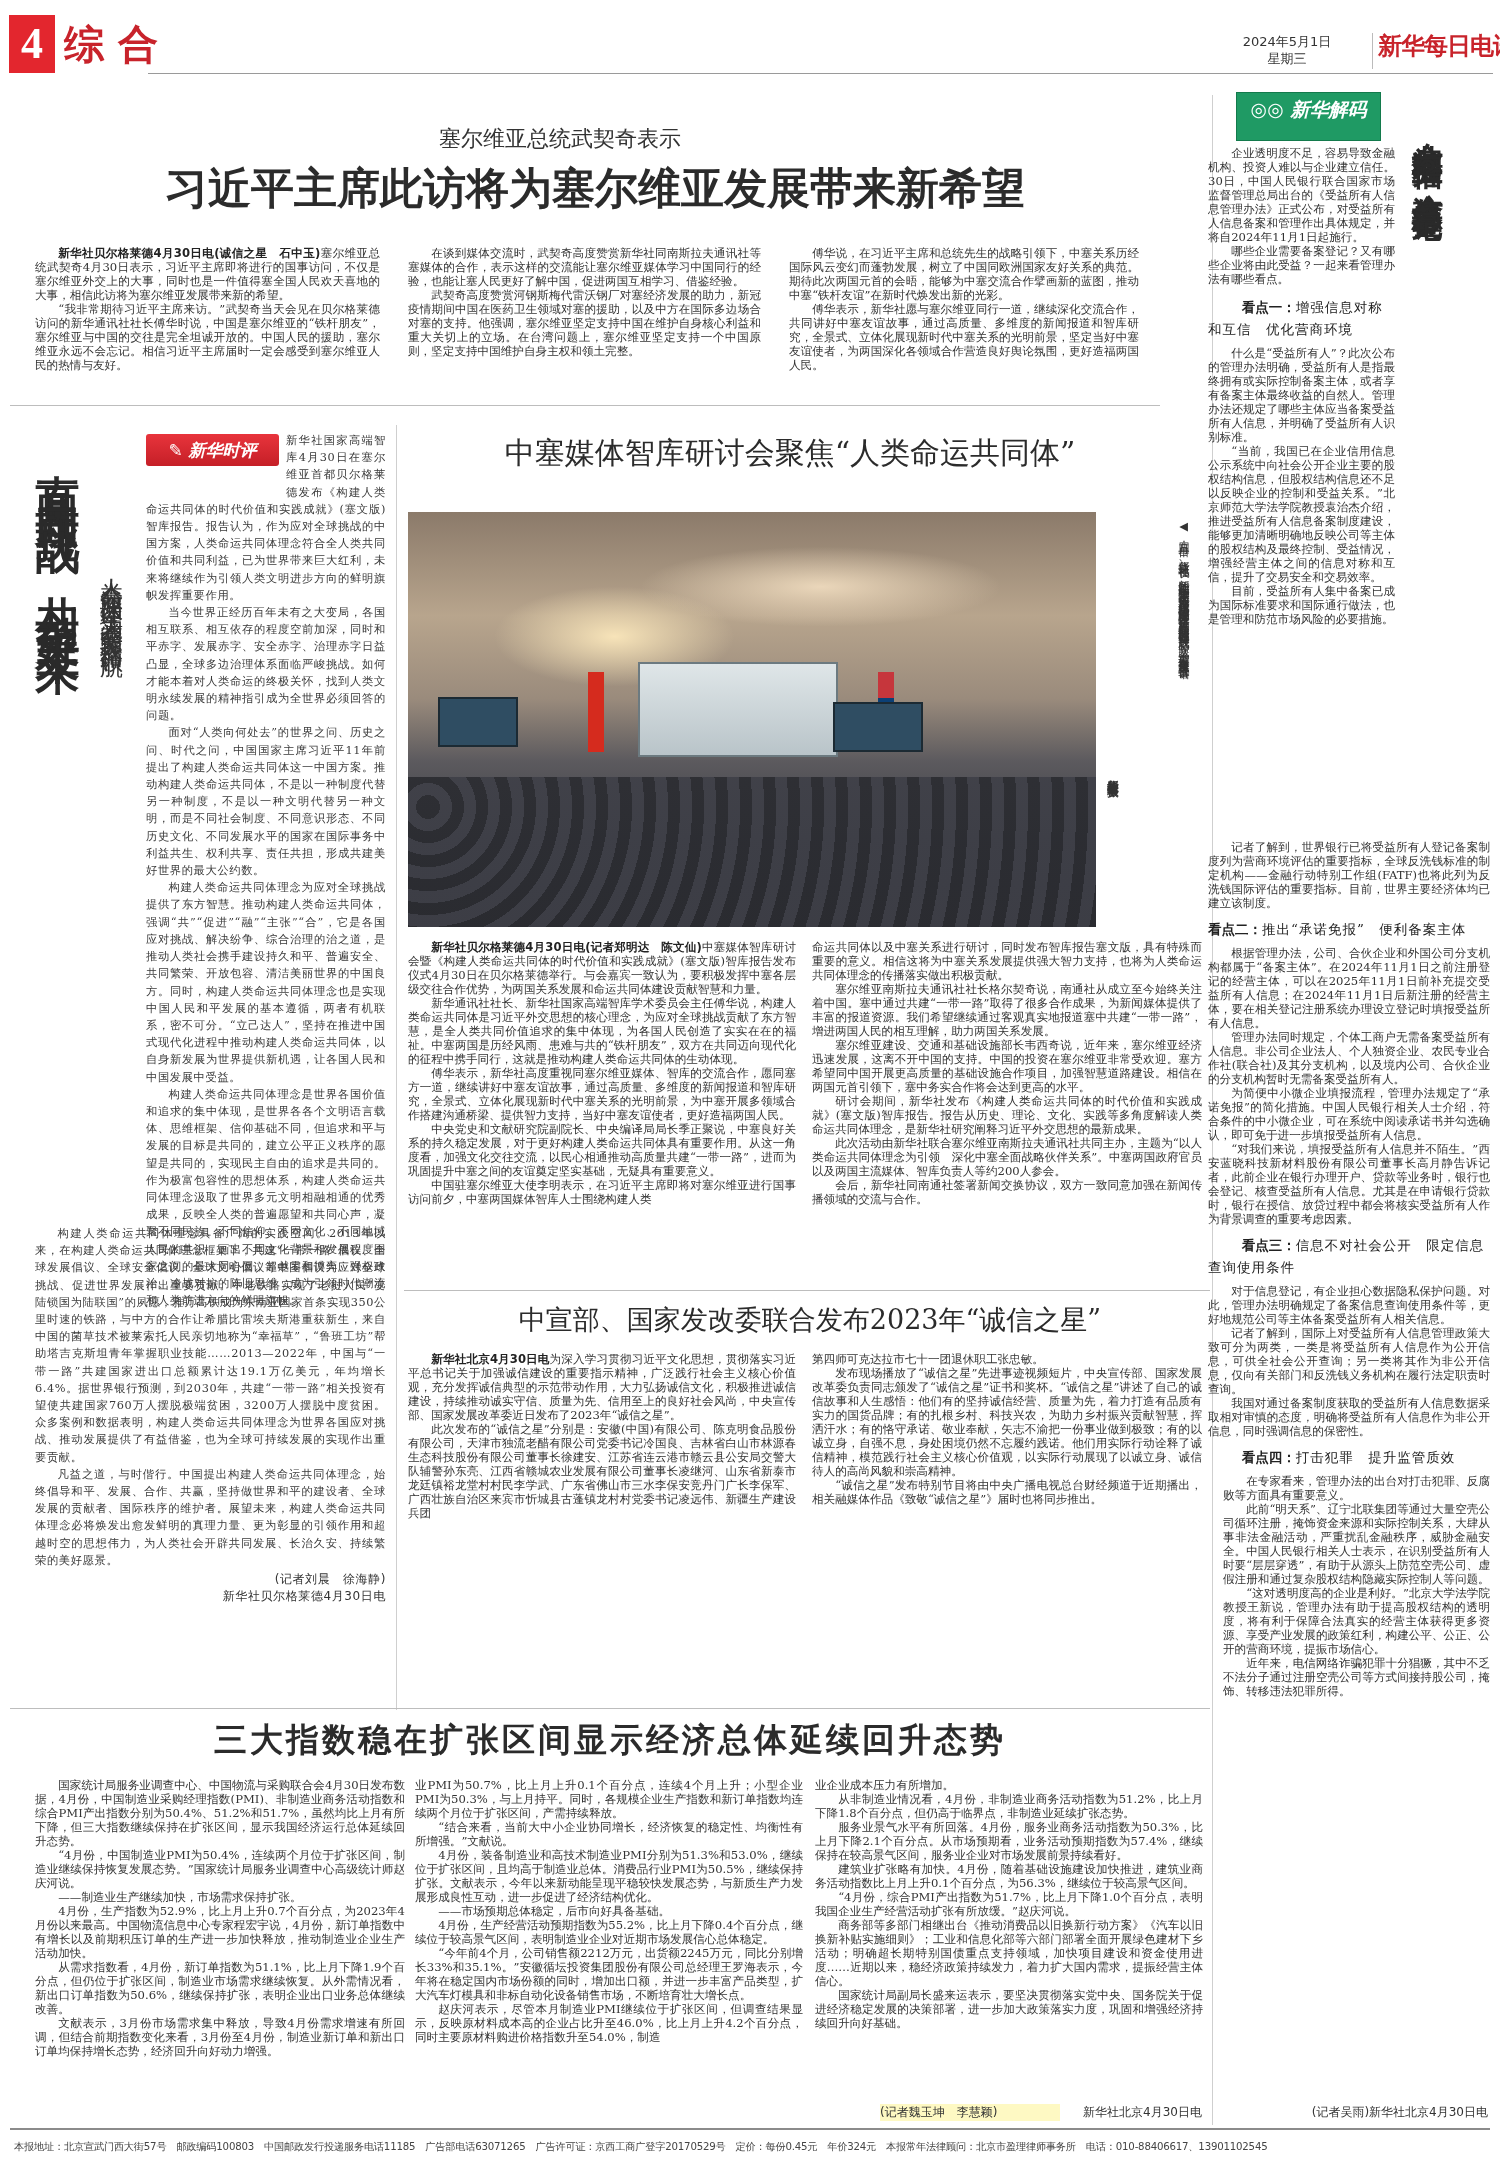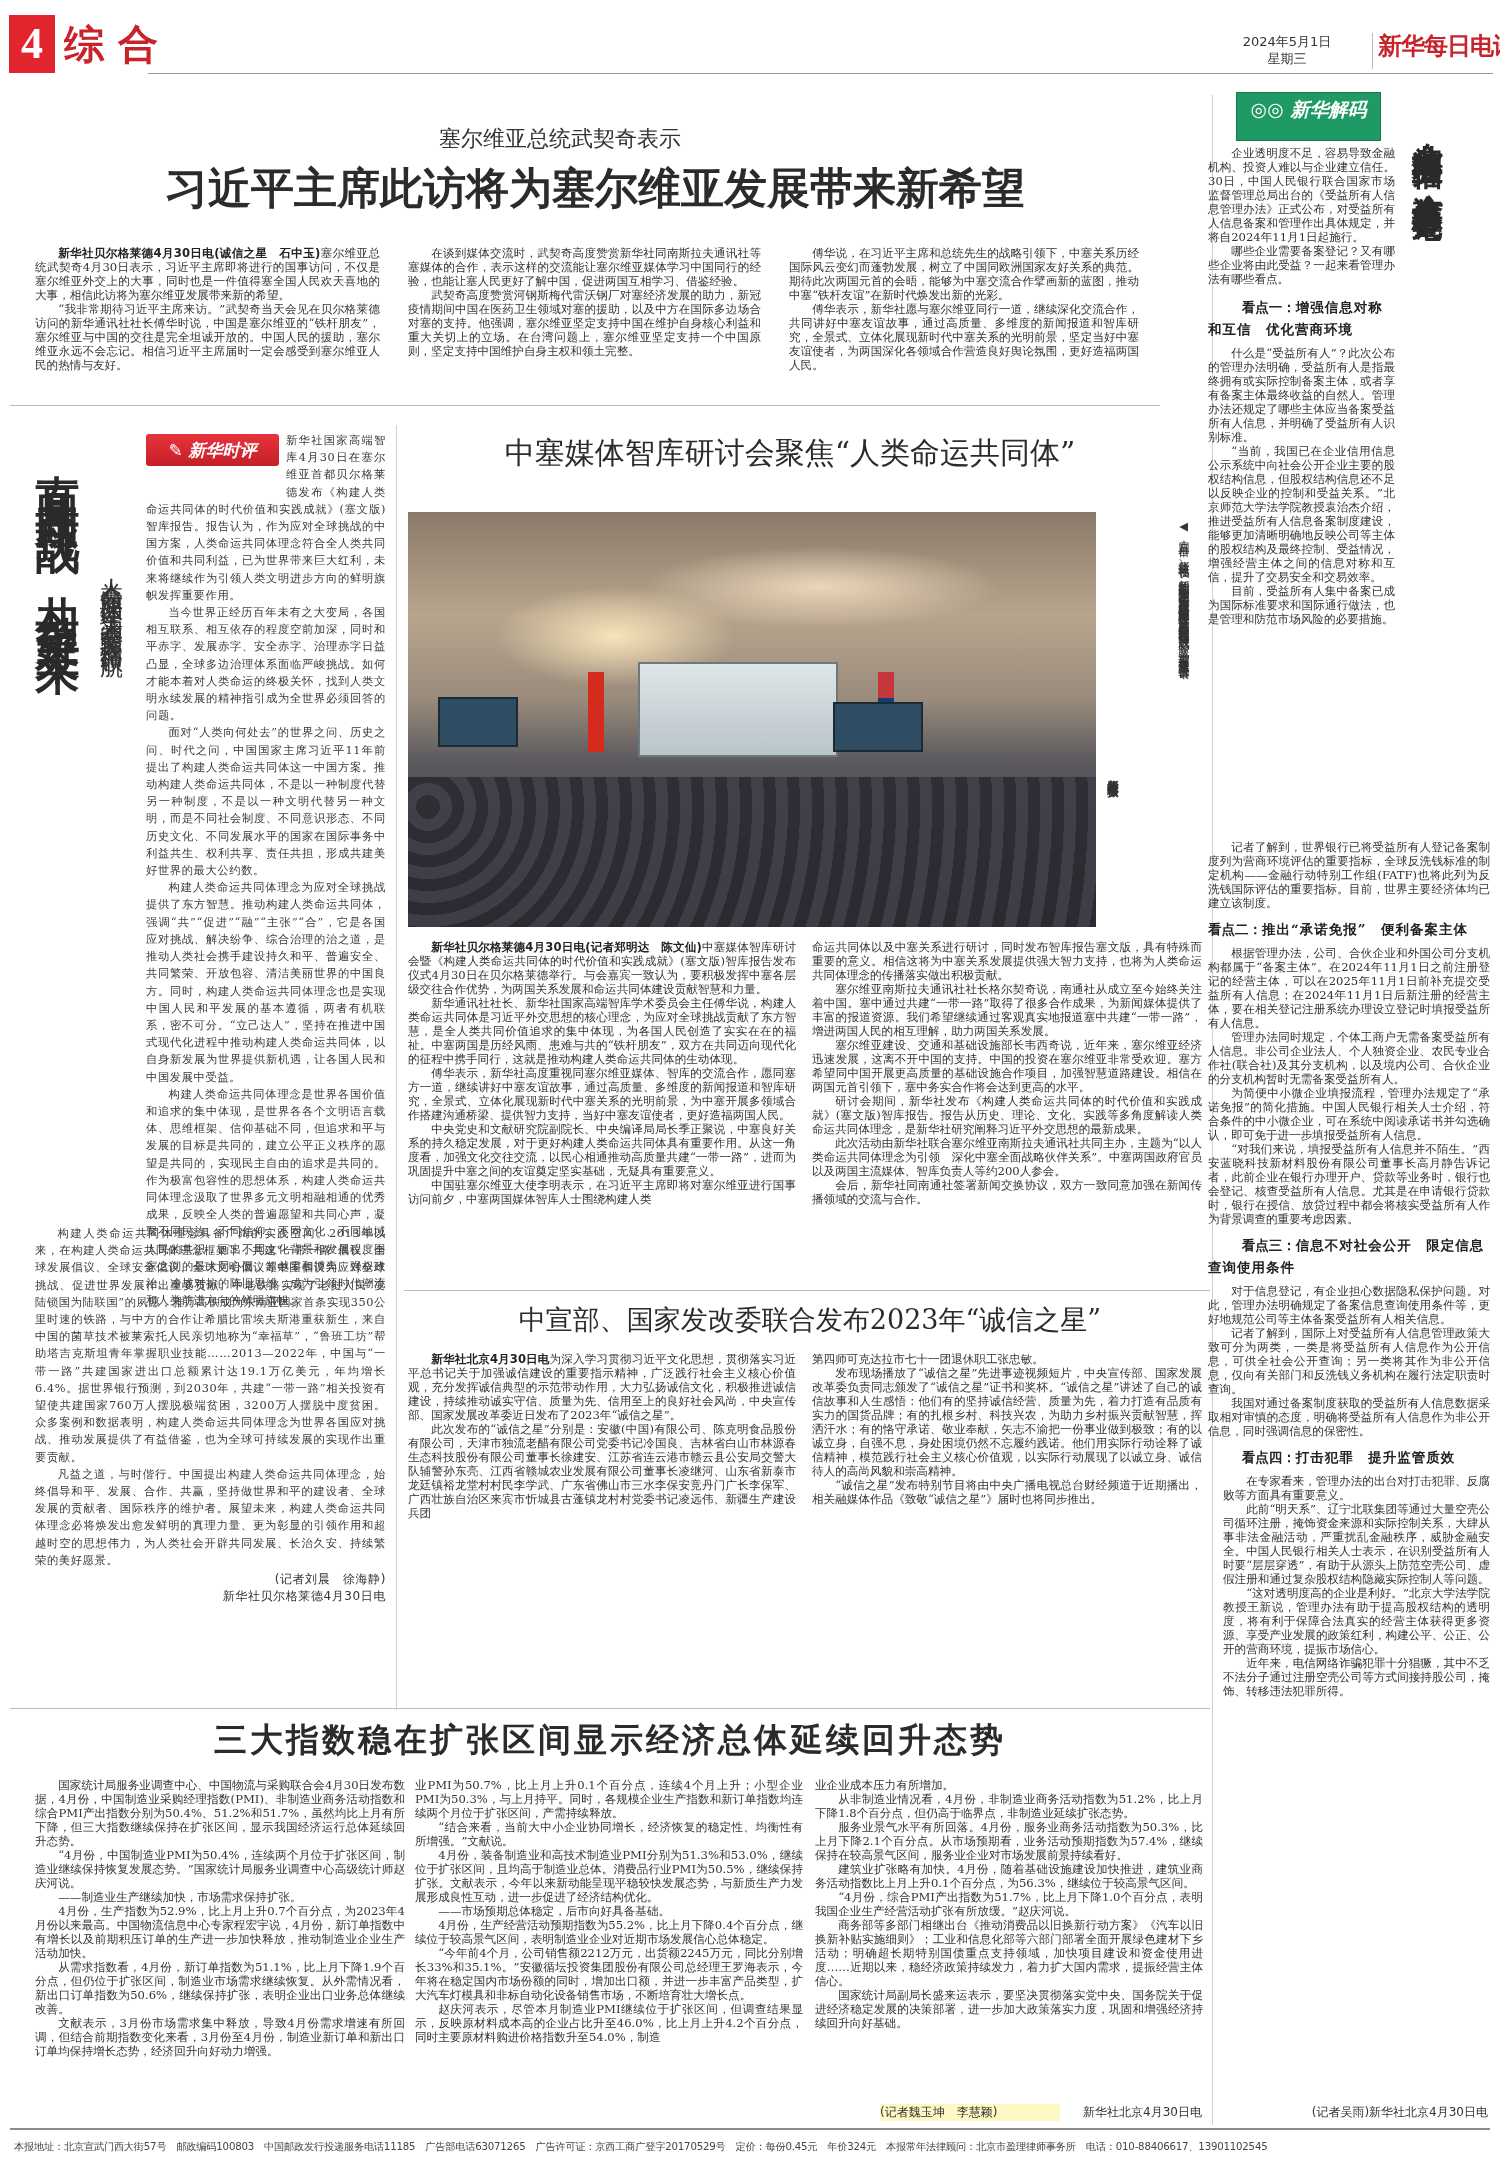--- a/index.html
+++ b/index.html
@@ -42,21 +42,21 @@
   .photo .stage { position: absolute; left: 230px; top: 150px; width: 200px; height: 95px; background: linear-gradient(180deg,#dfe6e8,#b9c4c9); border: 2px solid #6c7a80; }
   .photo .screen { position: absolute; left: 425px; top: 190px; width: 90px; height: 50px; background: #2f4d62; border: 2px solid #1c2a33; }
   .photo .screen2 { position: absolute; left: 30px; top: 185px; width: 80px; height: 50px; background: #2f4d62; border: 2px solid #1c2a33; }
   .photo .flag-cn { position: absolute; left: 180px; top: 160px; width: 16px; height: 80px; background: #d52b1e; }
   .photo .flag-rs { position: absolute; left: 470px; top: 160px; width: 16px; height: 80px; background: linear-gradient(180deg,#c6363c 33%,#0c4076 33%,#0c4076 66%,#fff 66%); }
   .photo .crowd { position: absolute; left: 0; bottom: 0; width: 100%; height: 150px;
     background: repeating-radial-gradient(circle at 20px 30px, #2a2b30 0 12px, #3e3f47 12px 24px); opacity: 0.9; }
   .caption-vert { writing-mode: vertical-rl; font-size: 11.3px; line-height: 17px; color: #333; font-family: "DejaVu Serif", serif; letter-spacing: 1px; }
 
   .subhd-right { font-family: "DejaVu Sans", sans-serif; font-weight: bold; font-size: 13.5px; color: #222; line-height: 22px; }
-  .subhd-right .kai-part { font-family: "DejaVu Serif", serif; font-weight: bold; letter-spacing: 1px; margin-top: 7px; }
+  .subhd-right .kai-part { font-family: "DejaVu Serif", serif; font-weight: normal; letter-spacing: 1px; margin-top: 7px; }
 
   .footer-line { left: 10px; top: 2128px; width: 1480px; height: 2px; background: #8b8b8b; }
   .footer { left: 14px; top: 2140px; width: 1480px; font-family: "DejaVu Sans", sans-serif; font-size: 10.2px; color: #444; white-space: nowrap; letter-spacing: -0.2px; }
   .byline-r { text-align: right; font-family: "DejaVu Sans", sans-serif; font-size: 12px; color: #333; }
 </style>
 </head>
 <body>
 
 <div class="abs page-num">4</div>
 <div class="abs section-name">综合</div>

